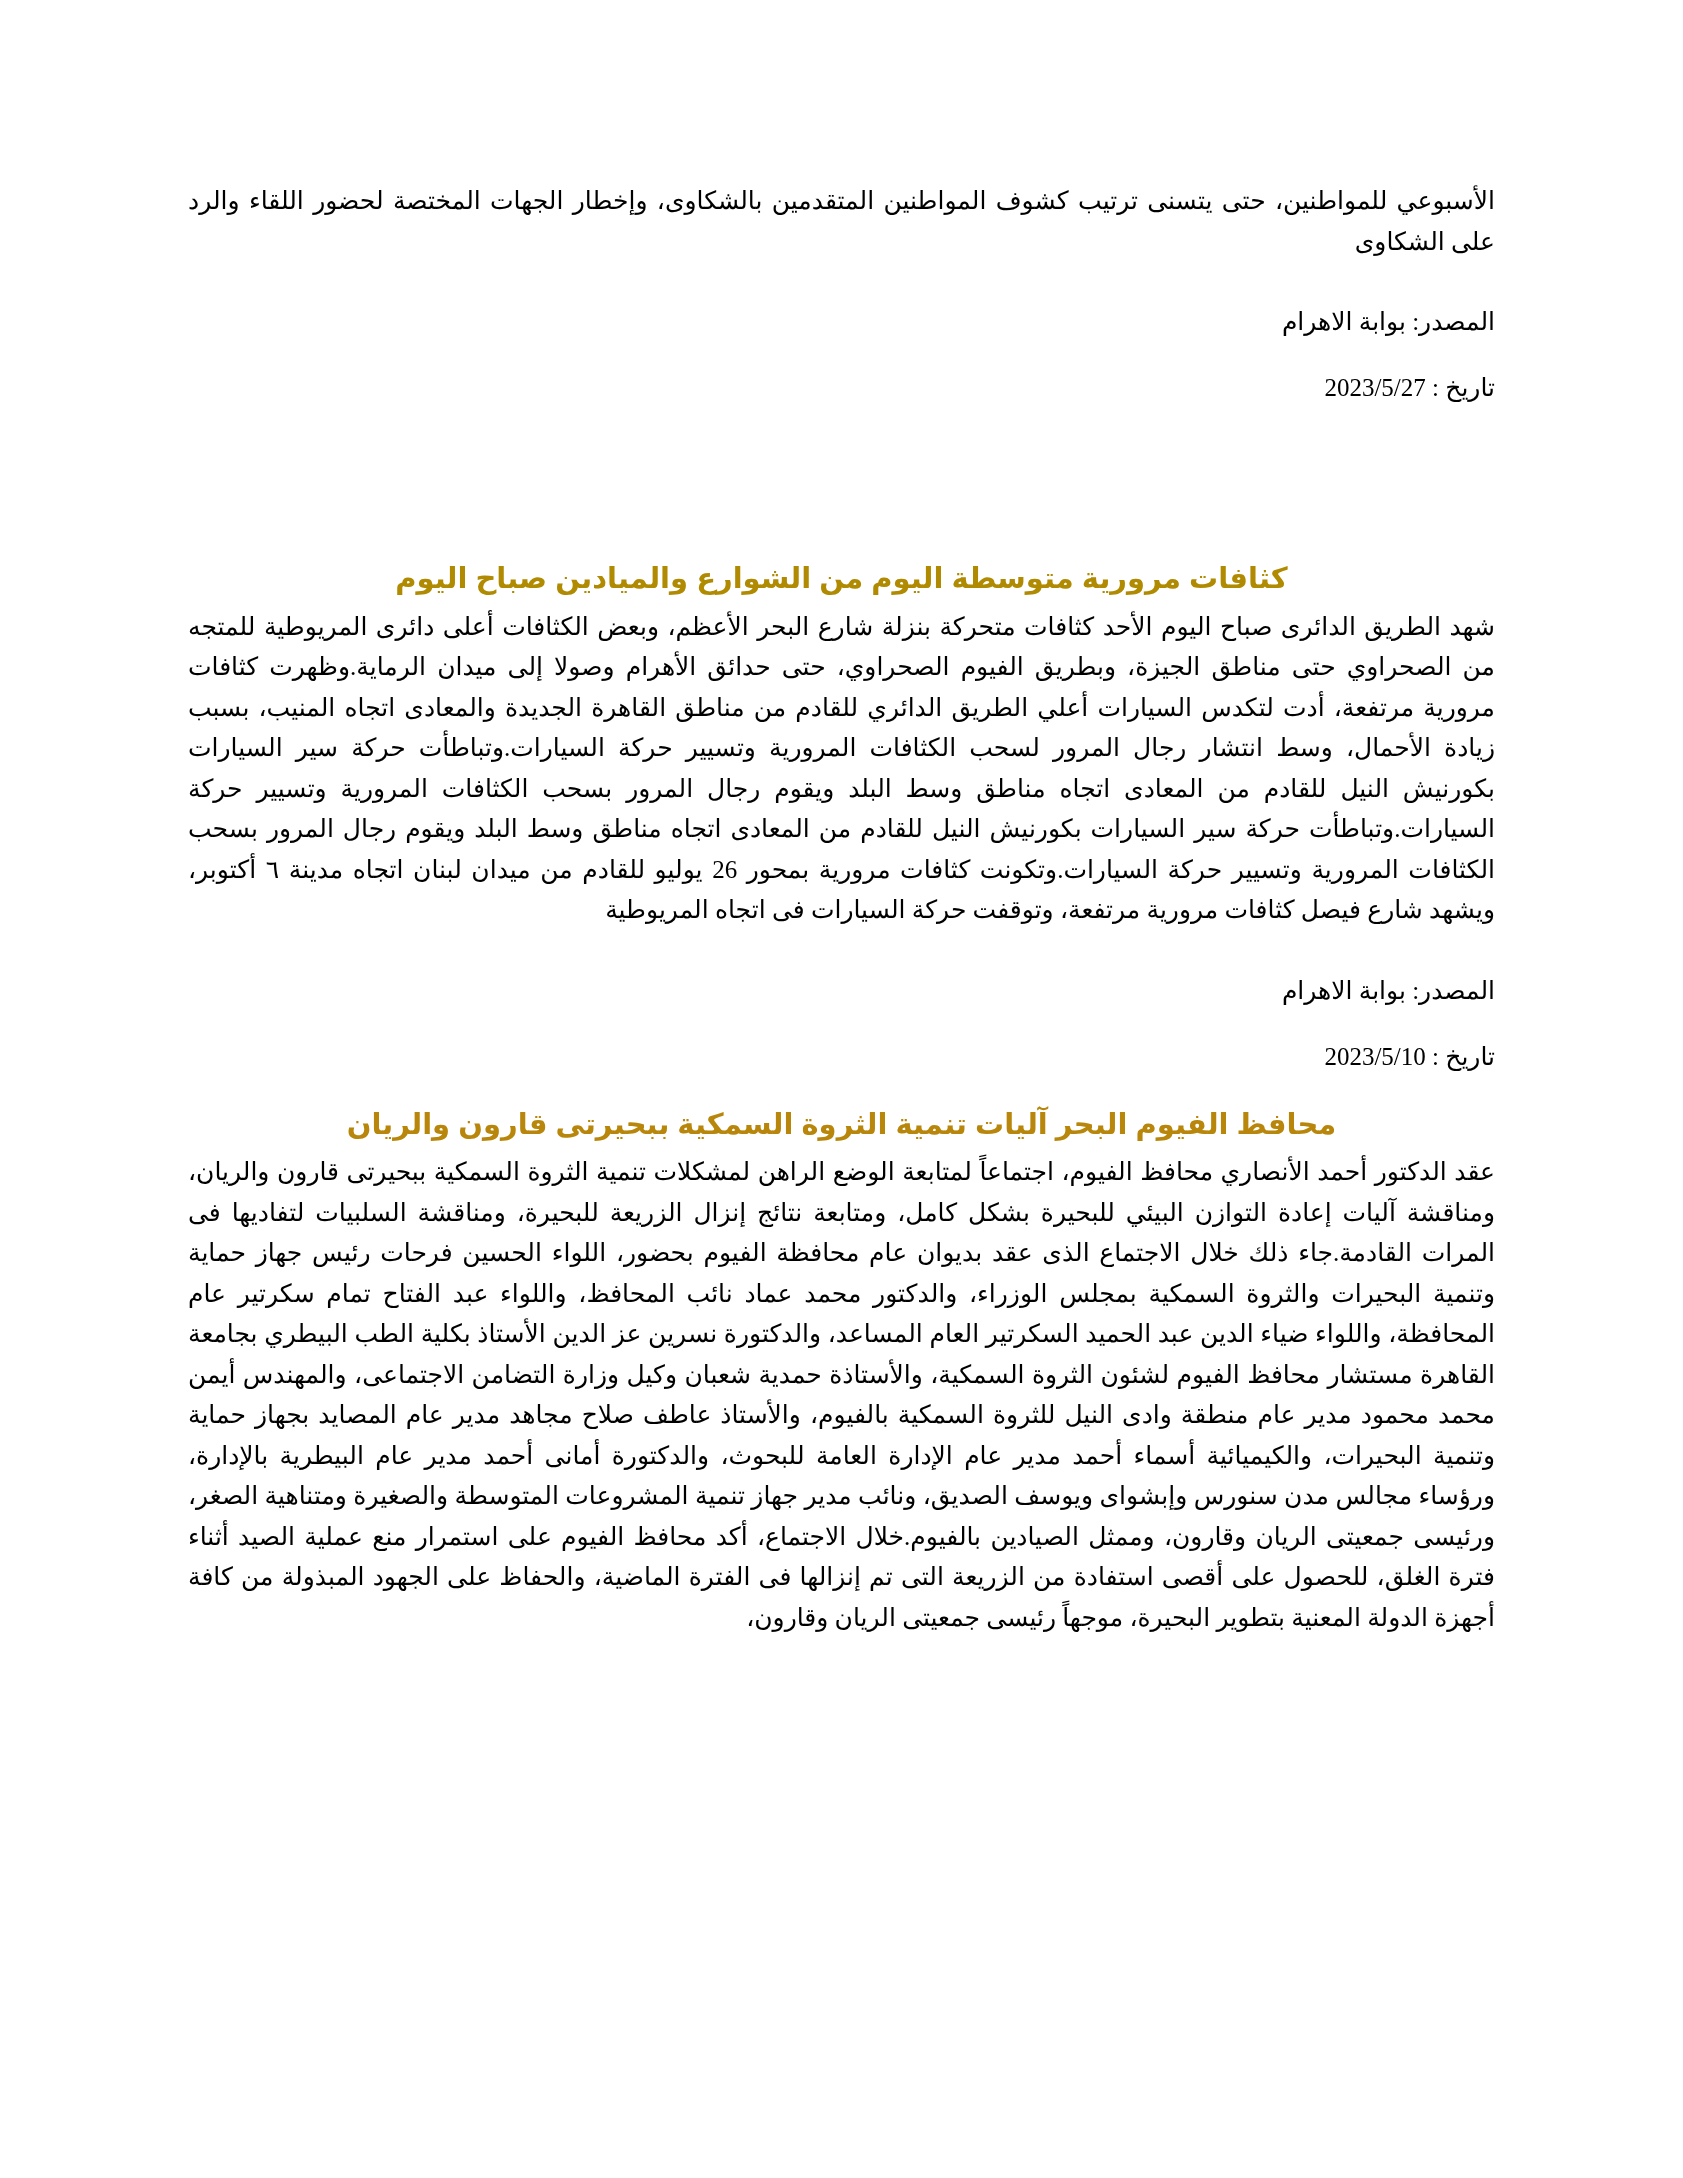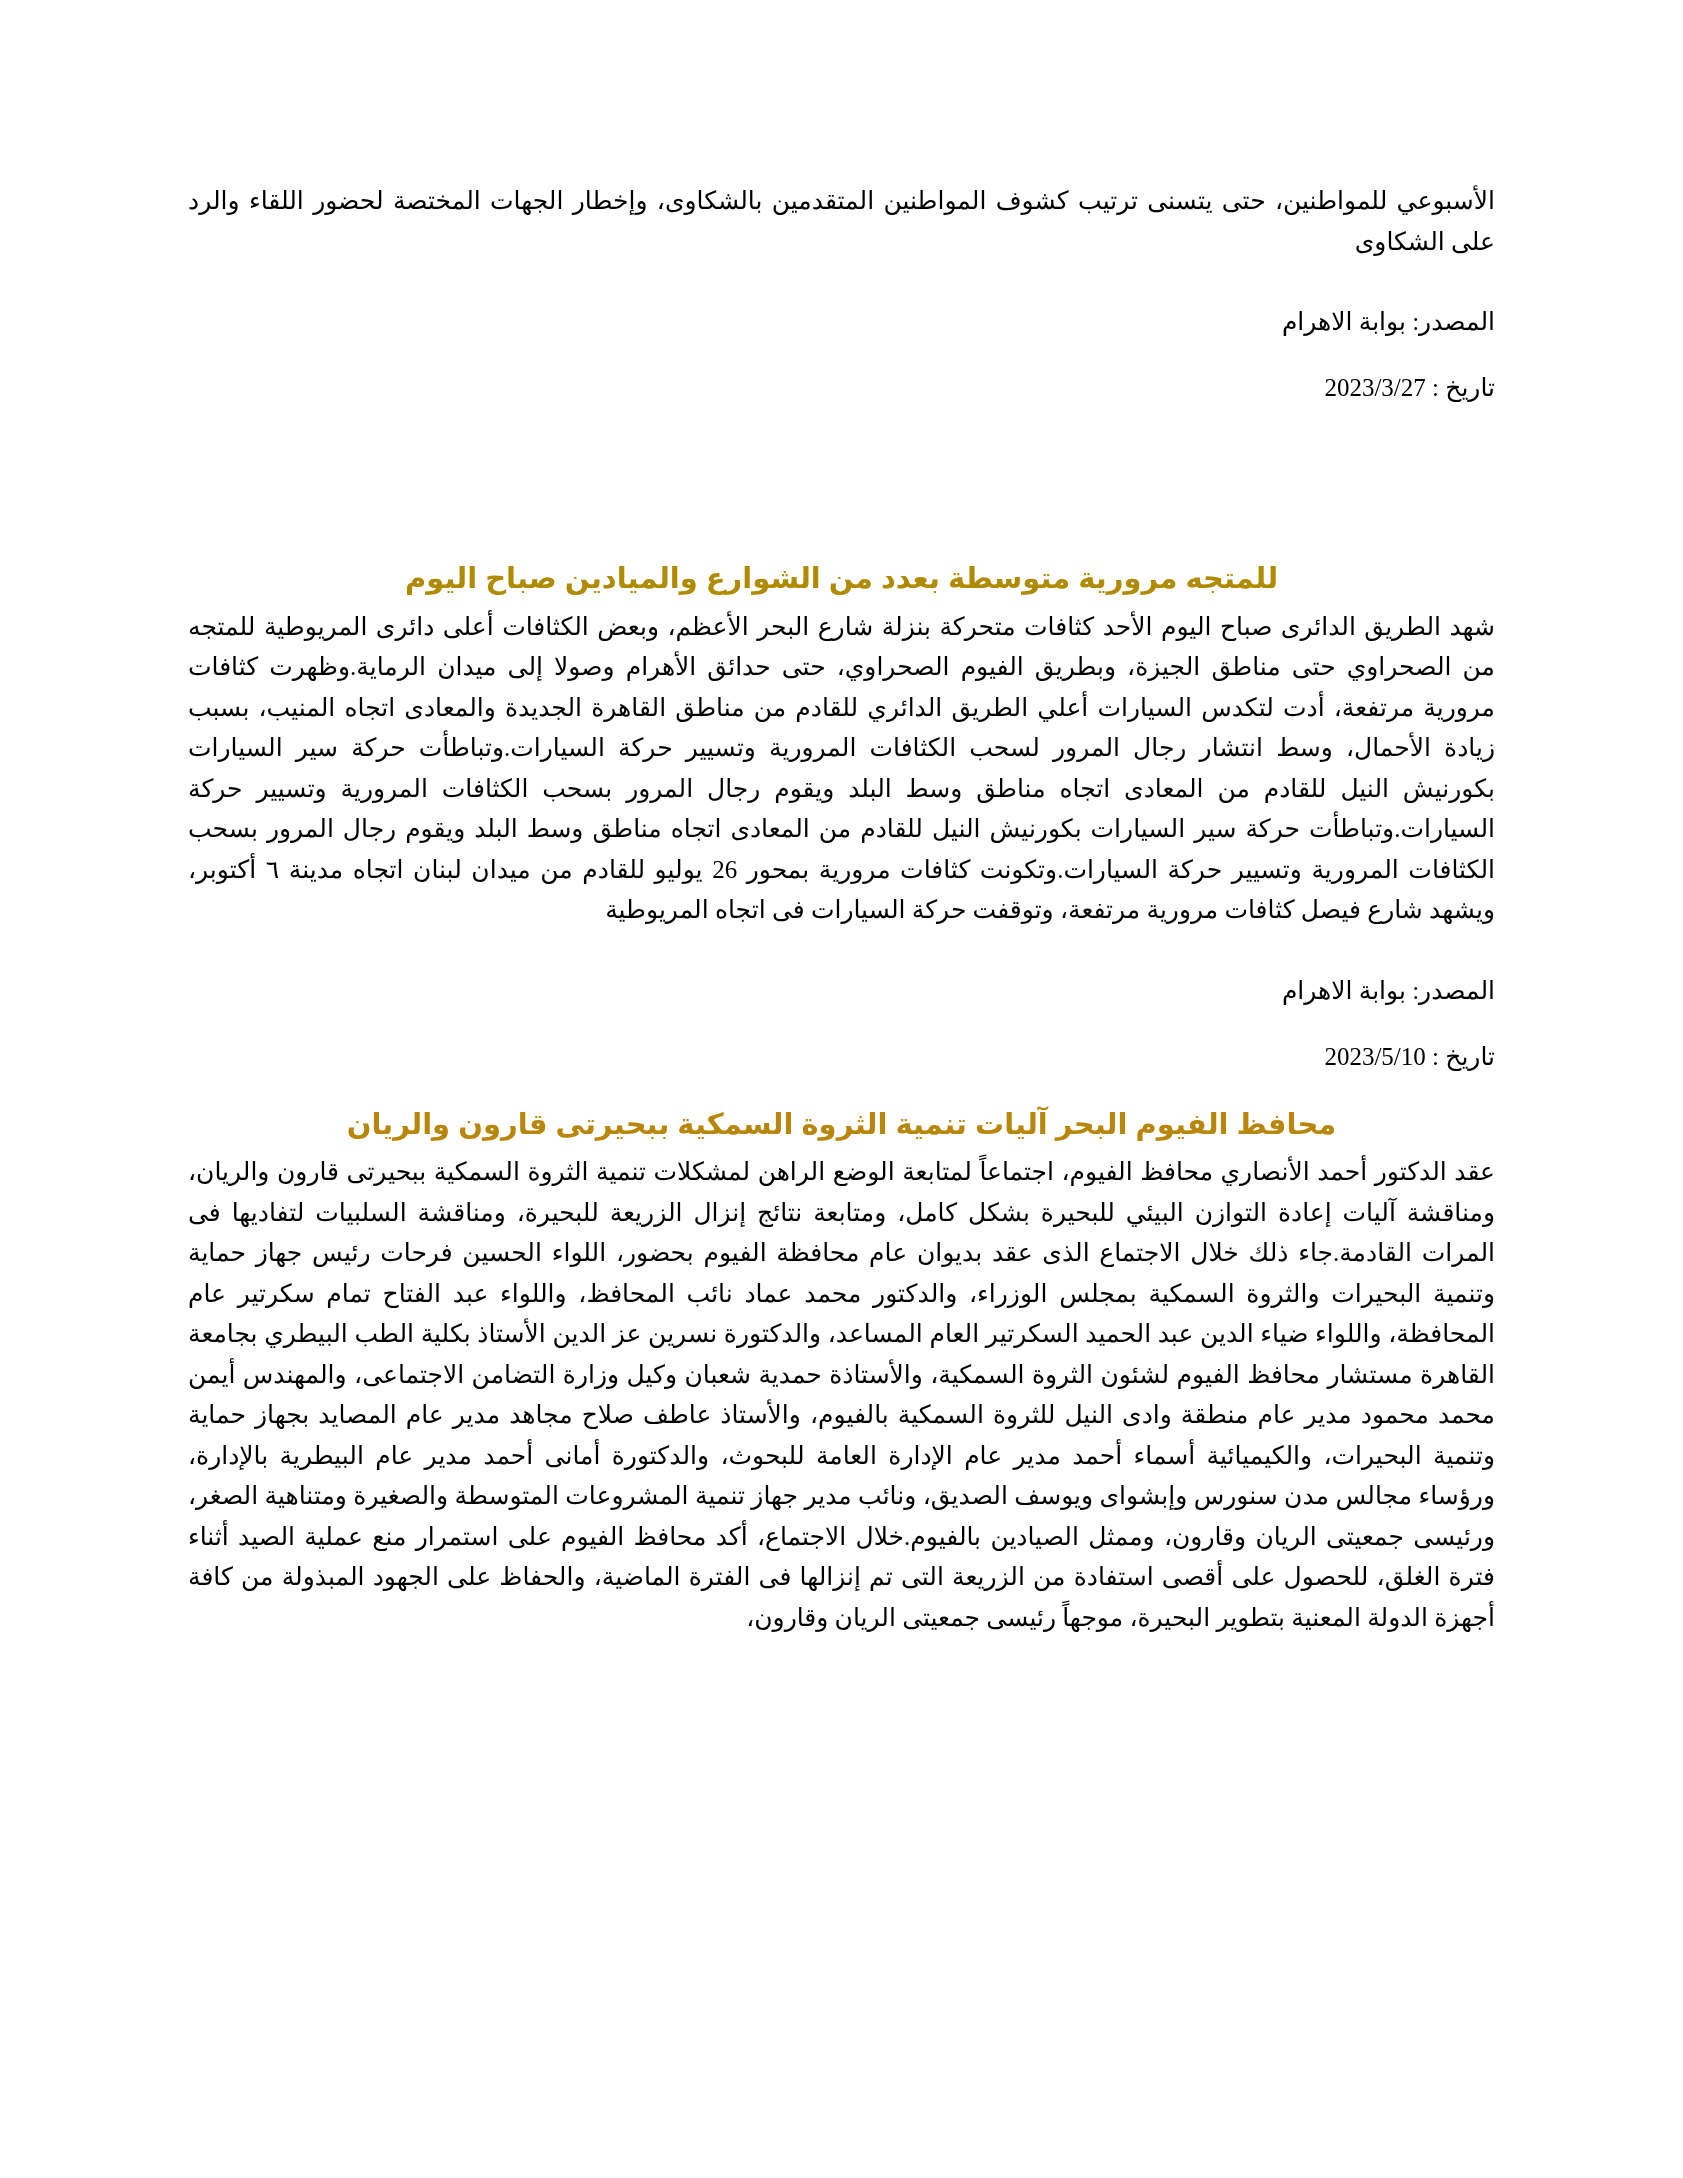--- a/index.html
+++ b/index.html
@@ -65,26 +65,26 @@
 
   <p class="body-text para-block">الأسبوعي للمواطنين، حتى يتسنى ترتيب كشوف المواطنين المتقدمين بالشكاوى، وإخطار الجهات المختصة لحضور اللقاء والرد على الشكاوى</p>
 
   <div class="spacer-md"></div>
 
   <p class="meta-line">المصدر: بوابة الاهرام</p>
 
   <div class="spacer-sm"></div>
 
   <p class="meta-line date-line">
-    <span>تاريخ : </span><span class="date-val">2023/3/27</span>
+    <span>تاريخ : </span><span class="date-val">2023/5/27</span>
   </p>
 
   <div class="spacer-lg"></div>
 
-  <h2 class="headline">للمتجه مرورية متوسطة بعدد من الشوارع والميادين صباح اليوم</h2>
+  <h2 class="headline">كثافات مرورية متوسطة اليوم من الشوارع والميادين صباح اليوم</h2>
 
   <p class="body-text para-block">شهد الطريق الدائرى صباح اليوم الأحد كثافات متحركة بنزلة شارع البحر الأعظم، وبعض الكثافات أعلى دائرى المريوطية للمتجه من الصحراوي حتى مناطق الجيزة، وبطريق الفيوم الصحراوي، حتى حدائق الأهرام وصولا إلى ميدان الرماية.وظهرت كثافات مرورية مرتفعة، أدت لتكدس السيارات أعلي الطريق الدائري للقادم من مناطق القاهرة الجديدة والمعادى اتجاه المنيب، بسبب زيادة الأحمال، وسط انتشار رجال المرور لسحب الكثافات المرورية وتسيير حركة السيارات.وتباطأت حركة سير السيارات بكورنيش النيل للقادم من المعادى اتجاه مناطق وسط البلد ويقوم رجال المرور بسحب الكثافات المرورية وتسيير حركة السيارات.وتباطأت حركة سير السيارات بكورنيش النيل للقادم من المعادى اتجاه مناطق وسط البلد ويقوم رجال المرور بسحب الكثافات المرورية وتسيير حركة السيارات.وتكونت كثافات مرورية بمحور 26 يوليو للقادم من ميدان لبنان اتجاه مدينة ٦ أكتوبر، ويشهد شارع فيصل كثافات مرورية مرتفعة، وتوقفت حركة السيارات فى اتجاه المريوطية</p>
 
   <div class="spacer-md"></div>
 
   <p class="meta-line">المصدر: بوابة الاهرام</p>
 
   <div class="spacer-sm"></div>
 
   <p class="meta-line date-line">

